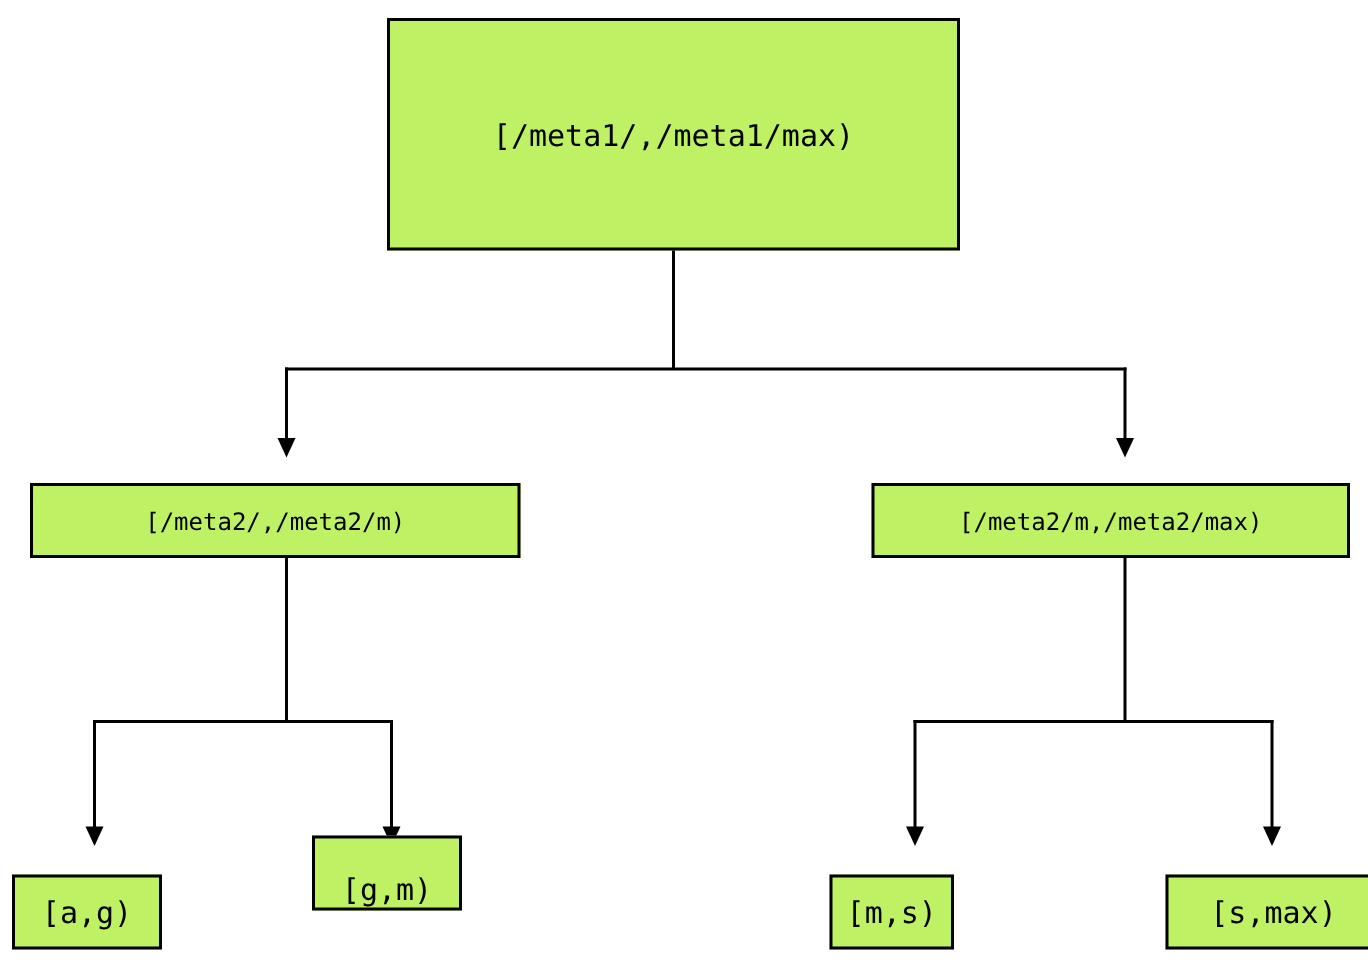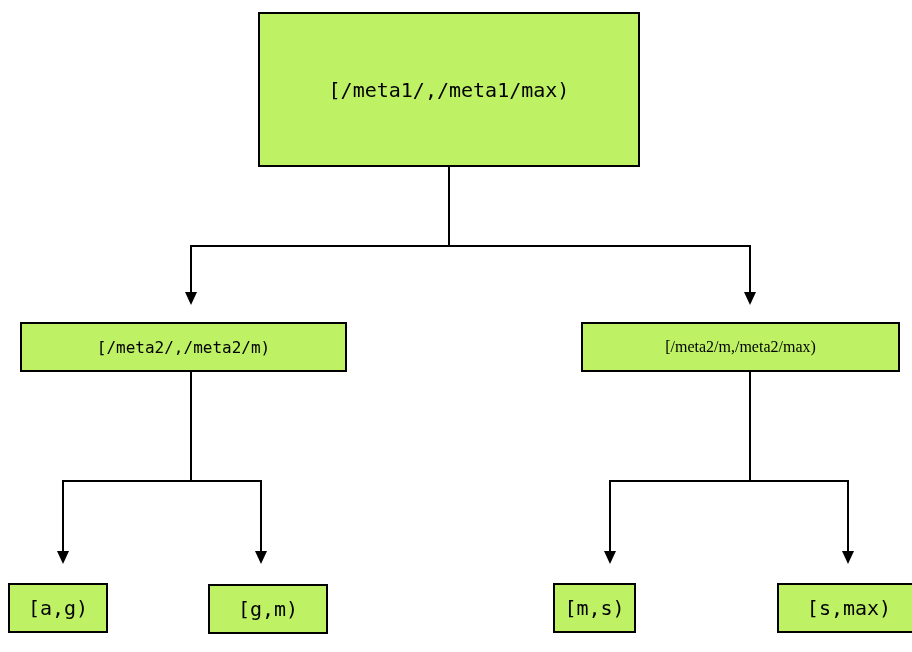--- a/index.html
+++ b/index.html
@@ -45,37 +45,37 @@
     left: 20px;
     top: 322px;
     width: 327px;
     height: 50px;
   }
   #node-mid-right {
     left: 581px;
     top: 322px;
     width: 319px;
     height: 50px;
-    font-family: Liberation Serif, serif;
   }
   #node-mid-left .node-label,
   #node-mid-right .node-label { font-size: 16px; }
 
   
   #node-leaf-ag {
     left: 8px;
     top: 583px;
     width: 100px;
     height: 50px;
   }
   #node-leaf-gm {
     left: 208px;
-    top: 584px;
-    width: 120px;
+    top: 557px;
+    width: 100px;
     height: 50px;
+    align-items: flex-end;
   }
   #node-leaf-ms {
     left: 553px;
     top: 583px;
     width: 83px;
     height: 50px;
   }
   #node-leaf-smax {
     left: 777px;
     top: 583px;

